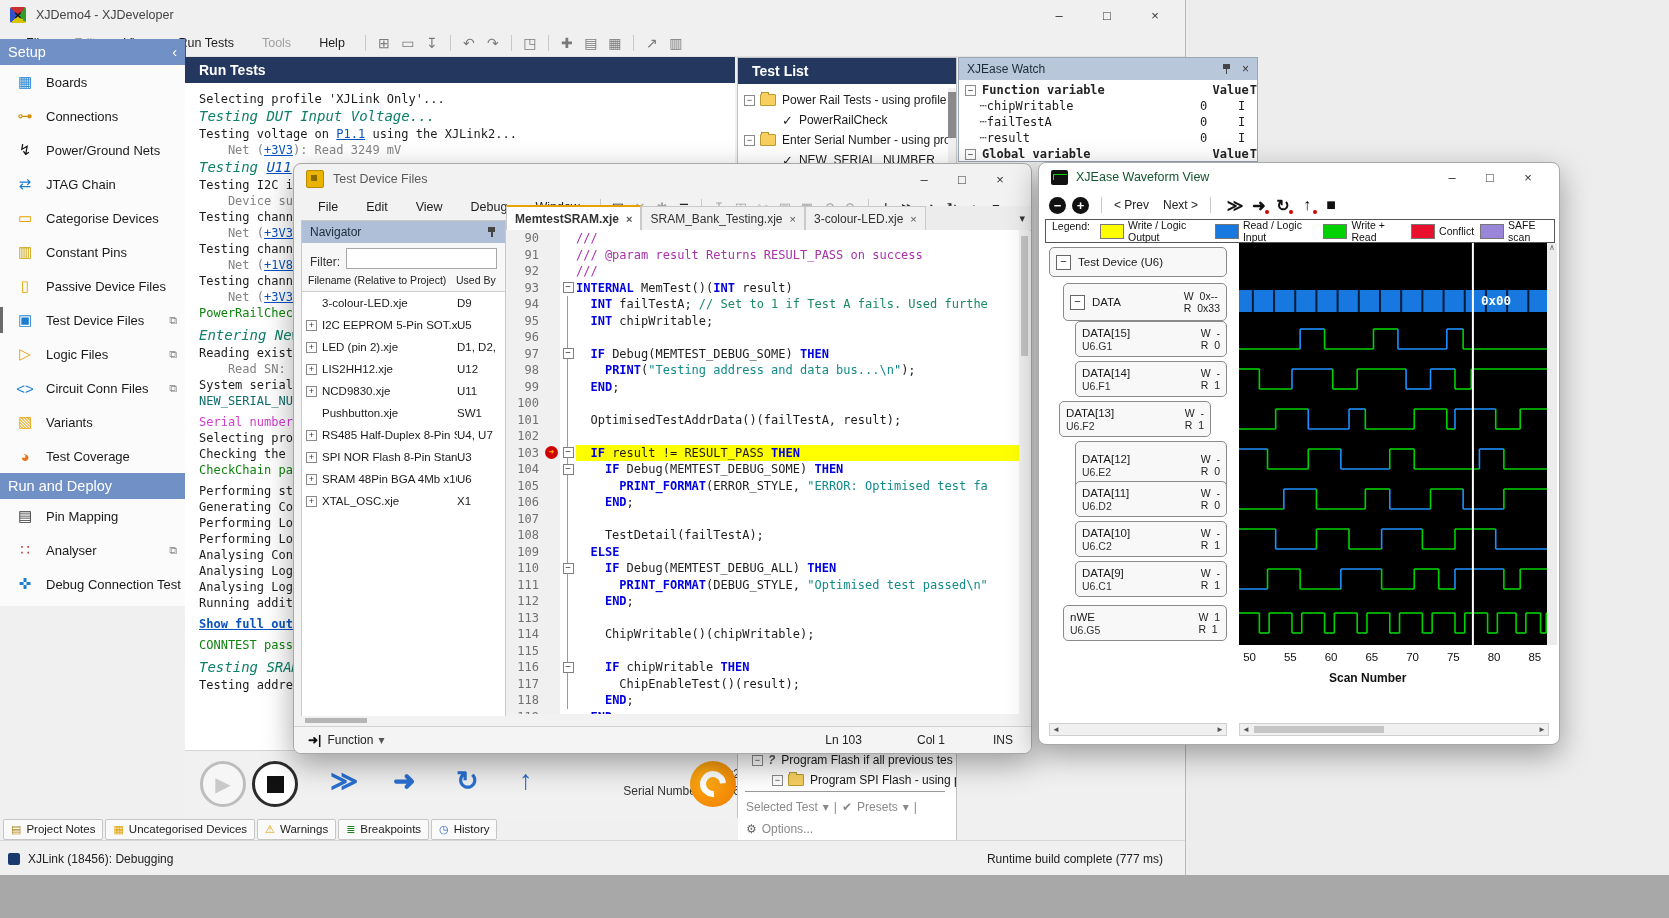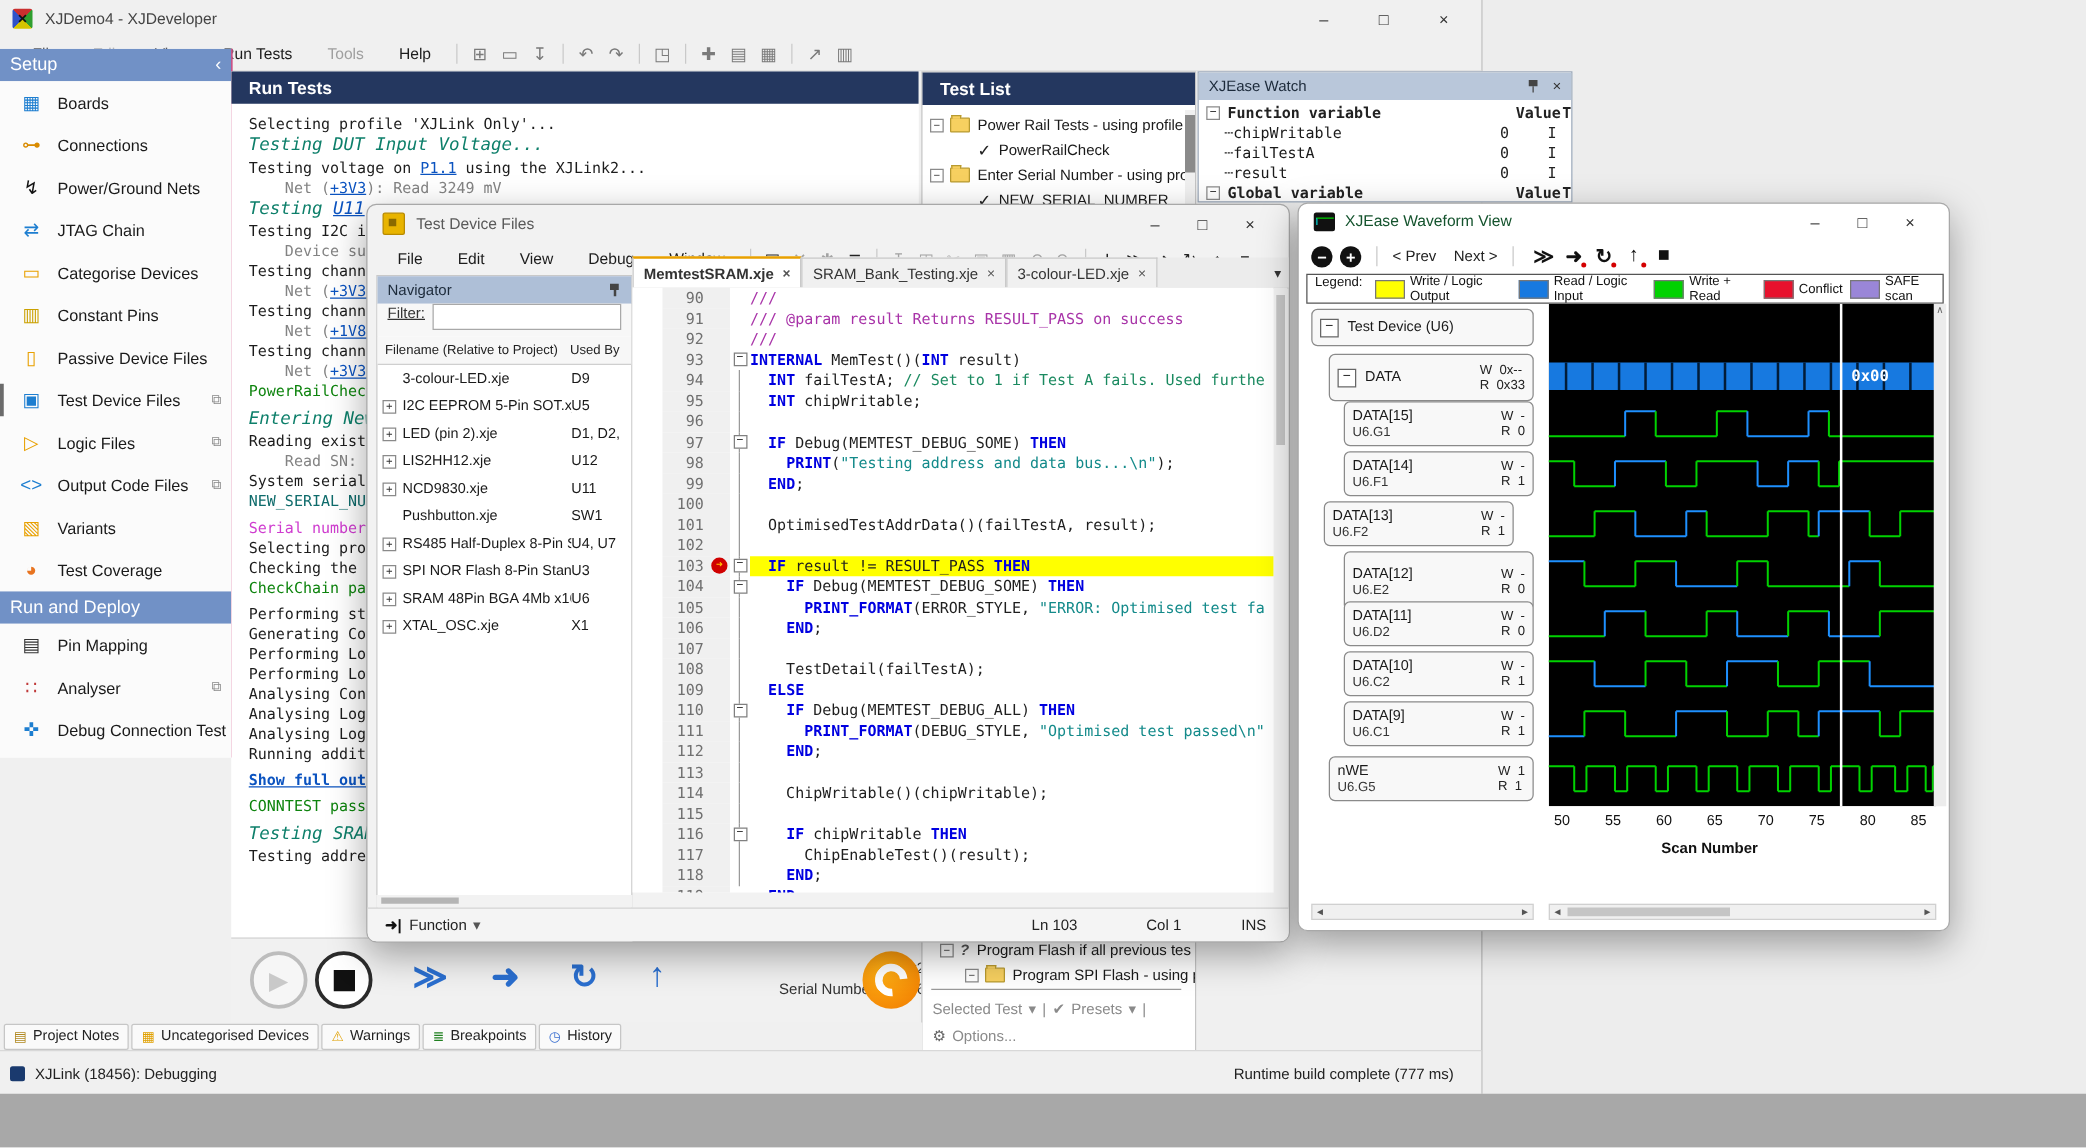--- a/index.html
+++ b/index.html
@@ -69,33 +69,33 @@
   .fw-title{height:30px;display:flex;align-items:center;padding:0 12px;color:#5a5a5a;font-size:12.5px;}
   .fw-btn{width:38px;height:24px;display:flex;align-items:center;justify-content:center;color:#333;font-size:13px;}
   
   #editor-window{left:293px;top:163px;width:739px;height:591px;overflow:hidden;}
   #editor-menus{display:flex;align-items:center;height:26px;padding-left:10px;}
   .ed-ico{width:22px;height:20px;display:flex;align-items:center;justify-content:center;font-size:13px;color:#222;position:relative;}
   .ed-ico.dim{color:#a3a3a3;}
   .reddot{position:absolute;right:2px;bottom:2px;width:4px;height:4px;border-radius:50%;background:#d40000;}
   #navigator{left:7px;top:56px;width:205px;height:560px;background:#fff;border:1px solid #c9c9c9;box-sizing:border-box;position:absolute;}
   #nav-header{height:22px;background:#aebfd7;display:flex;align-items:center;padding:0 8px;font-size:12px;color:#1c2a3a;}
-  #nav-filter{height:26px;background:#f7f7f7;display:flex;align-items:flex-start;padding:0 8px;gap:6px;font-size:12px;color:#333;text-decoration:underline;}
+  #nav-filter{height:26px;background:#f7f7f7;display:flex;align-items:flex-end;padding:0 8px;gap:6px;font-size:12px;color:#333;}
   #nav-filter input{width:148px;height:17px;border:1px solid #a8a8a8;font-size:11px;}
   #nav-cols{height:22px;border-bottom:1px solid #cfcfcf;background:#f7f7f7;display:flex;align-items:center;font-size:10.5px;color:#222;padding-left:6px;}
   .nav-row{height:22px;display:flex;align-items:center;font-size:11.5px;color:#1a1a1a;padding-left:4px;white-space:nowrap;}
   .nav-row .exp{width:9px;height:9px;border:1px solid #8a8a8a;font-size:9px;line-height:8px;text-align:center;margin-right:5px;flex:none;color:#333;background:#fff;}
   .nav-row .noexp{width:16px;flex:none;}
   .nav-name{width:135px;overflow:hidden;}
   
   #tabstrip{left:212px;top:42px;right:0;height:24px;position:absolute;display:flex;align-items:flex-end;border-bottom:1px solid #c9c9c9;background:#ececec;}
   .etab{height:23px;display:flex;align-items:center;padding:0 8px;font-size:12px;border:1px solid #c9c9c9;border-bottom:none;background:#f0f0f0;color:#333;gap:7px;white-space:nowrap;margin-top:24px;}
   .etab.active{background:#fff;border-top:2px solid #e8a000;font-weight:bold;}
   .etab .x{color:#555;font-size:11px;}
-  #code-area{left:212px;top:66px;right:12px;bottom:39px;position:absolute;background:#fff;overflow:hidden;padding-left:24px;}
+  #code-area{left:212px;top:66px;right:12px;bottom:39px;position:absolute;background:#fff;overflow:hidden;}
   .code-row{display:flex;height:16.5px;line-height:16.5px;font-family:"DejaVu Sans Mono",monospace;font-size:12px;white-space:pre;}
   .gut{width:33px;background:#f0f0f0;color:#707070;text-align:right;padding-right:5px;flex:none;}
   .bpc{width:16px;background:#f0f0f0;flex:none;position:relative;}
   .fold{width:16px;flex:none;display:flex;align-items:center;justify-content:center;position:relative;}
   .fold .fline{position:absolute;left:7px;top:0;bottom:0;width:1px;background:#9a9a9a;}
   .fold .fbox{width:9px;height:9px;border:1px solid #808080;background:#fff;font-size:9px;line-height:7px;text-align:center;color:#333;z-index:1;}
   .ctext{flex:1;}
   .code-row.hl .ctext{background:#ffff00;}
   .bp-marker{position:absolute;left:1px;top:1.5px;width:13px;height:13px;border-radius:50%;background:#d00000;display:flex;align-items:center;justify-content:center;color:#ffc000;font-size:9px;font-weight:bold;}
   .tk-p{color:#1e1e1e;} .tk-k{color:#0000e0;font-weight:bold;} .tk-d{color:#a833a8;} .tk-c{color:#1b8a60;} .tk-s{color:#138a8a;}
@@ -209,21 +209,21 @@
         <span>Test Device Files</span>
         <span class="sb-ext">⧉</span>
       </div>
       <div class="sb-item">
         <span class="sb-ico" style="color: rgb(232, 160, 0);">▷</span>
         <span>Logic Files</span>
         <span class="sb-ext">⧉</span>
       </div>
       <div class="sb-item">
         <span class="sb-ico" style="color: rgb(29, 126, 208);">&lt;&gt;</span>
-        <span>Output Code Files</span>
+        <span>Circuit Conn Files</span>
         <span class="sb-ext">⧉</span>
       </div>
       <div class="sb-item">
         <span class="sb-ico" style="color: rgb(232, 160, 0);">▧</span>
         <span>Variants</span>
       </div>
       <div class="sb-item">
         <span class="sb-ico" style="color: rgb(232, 116, 32);">◕</span>
         <span>Test Coverage</span>
       </div>

